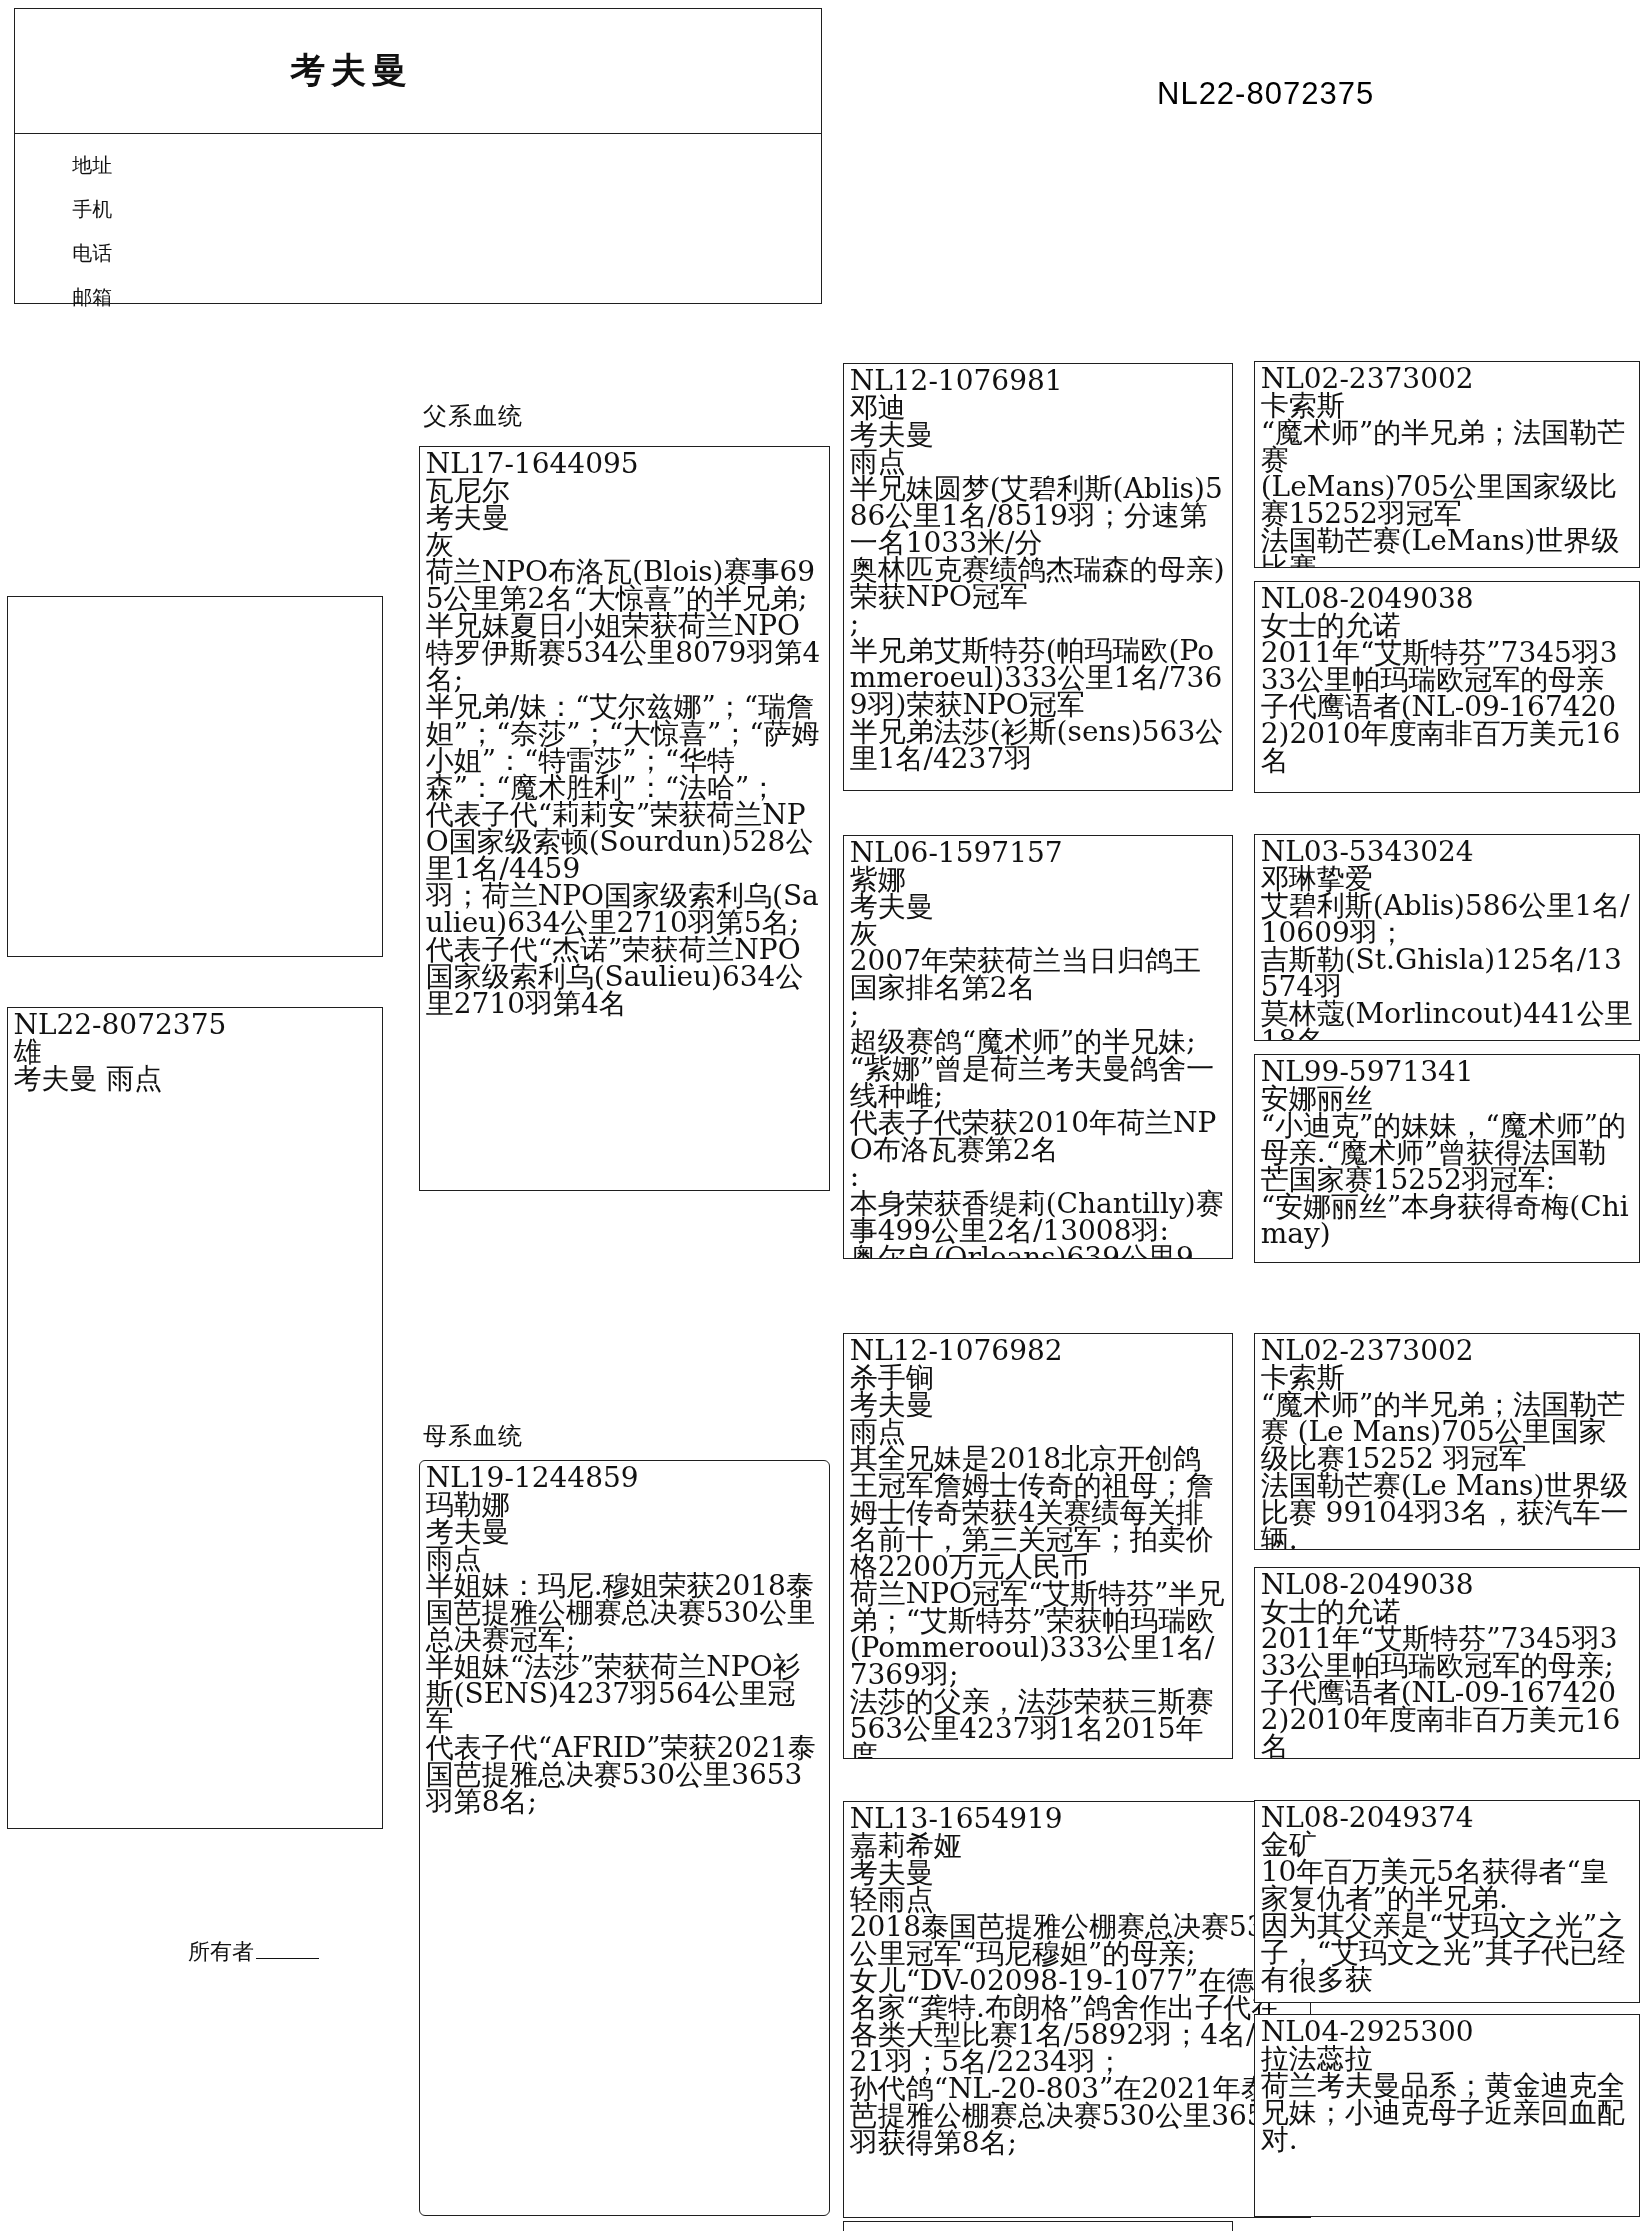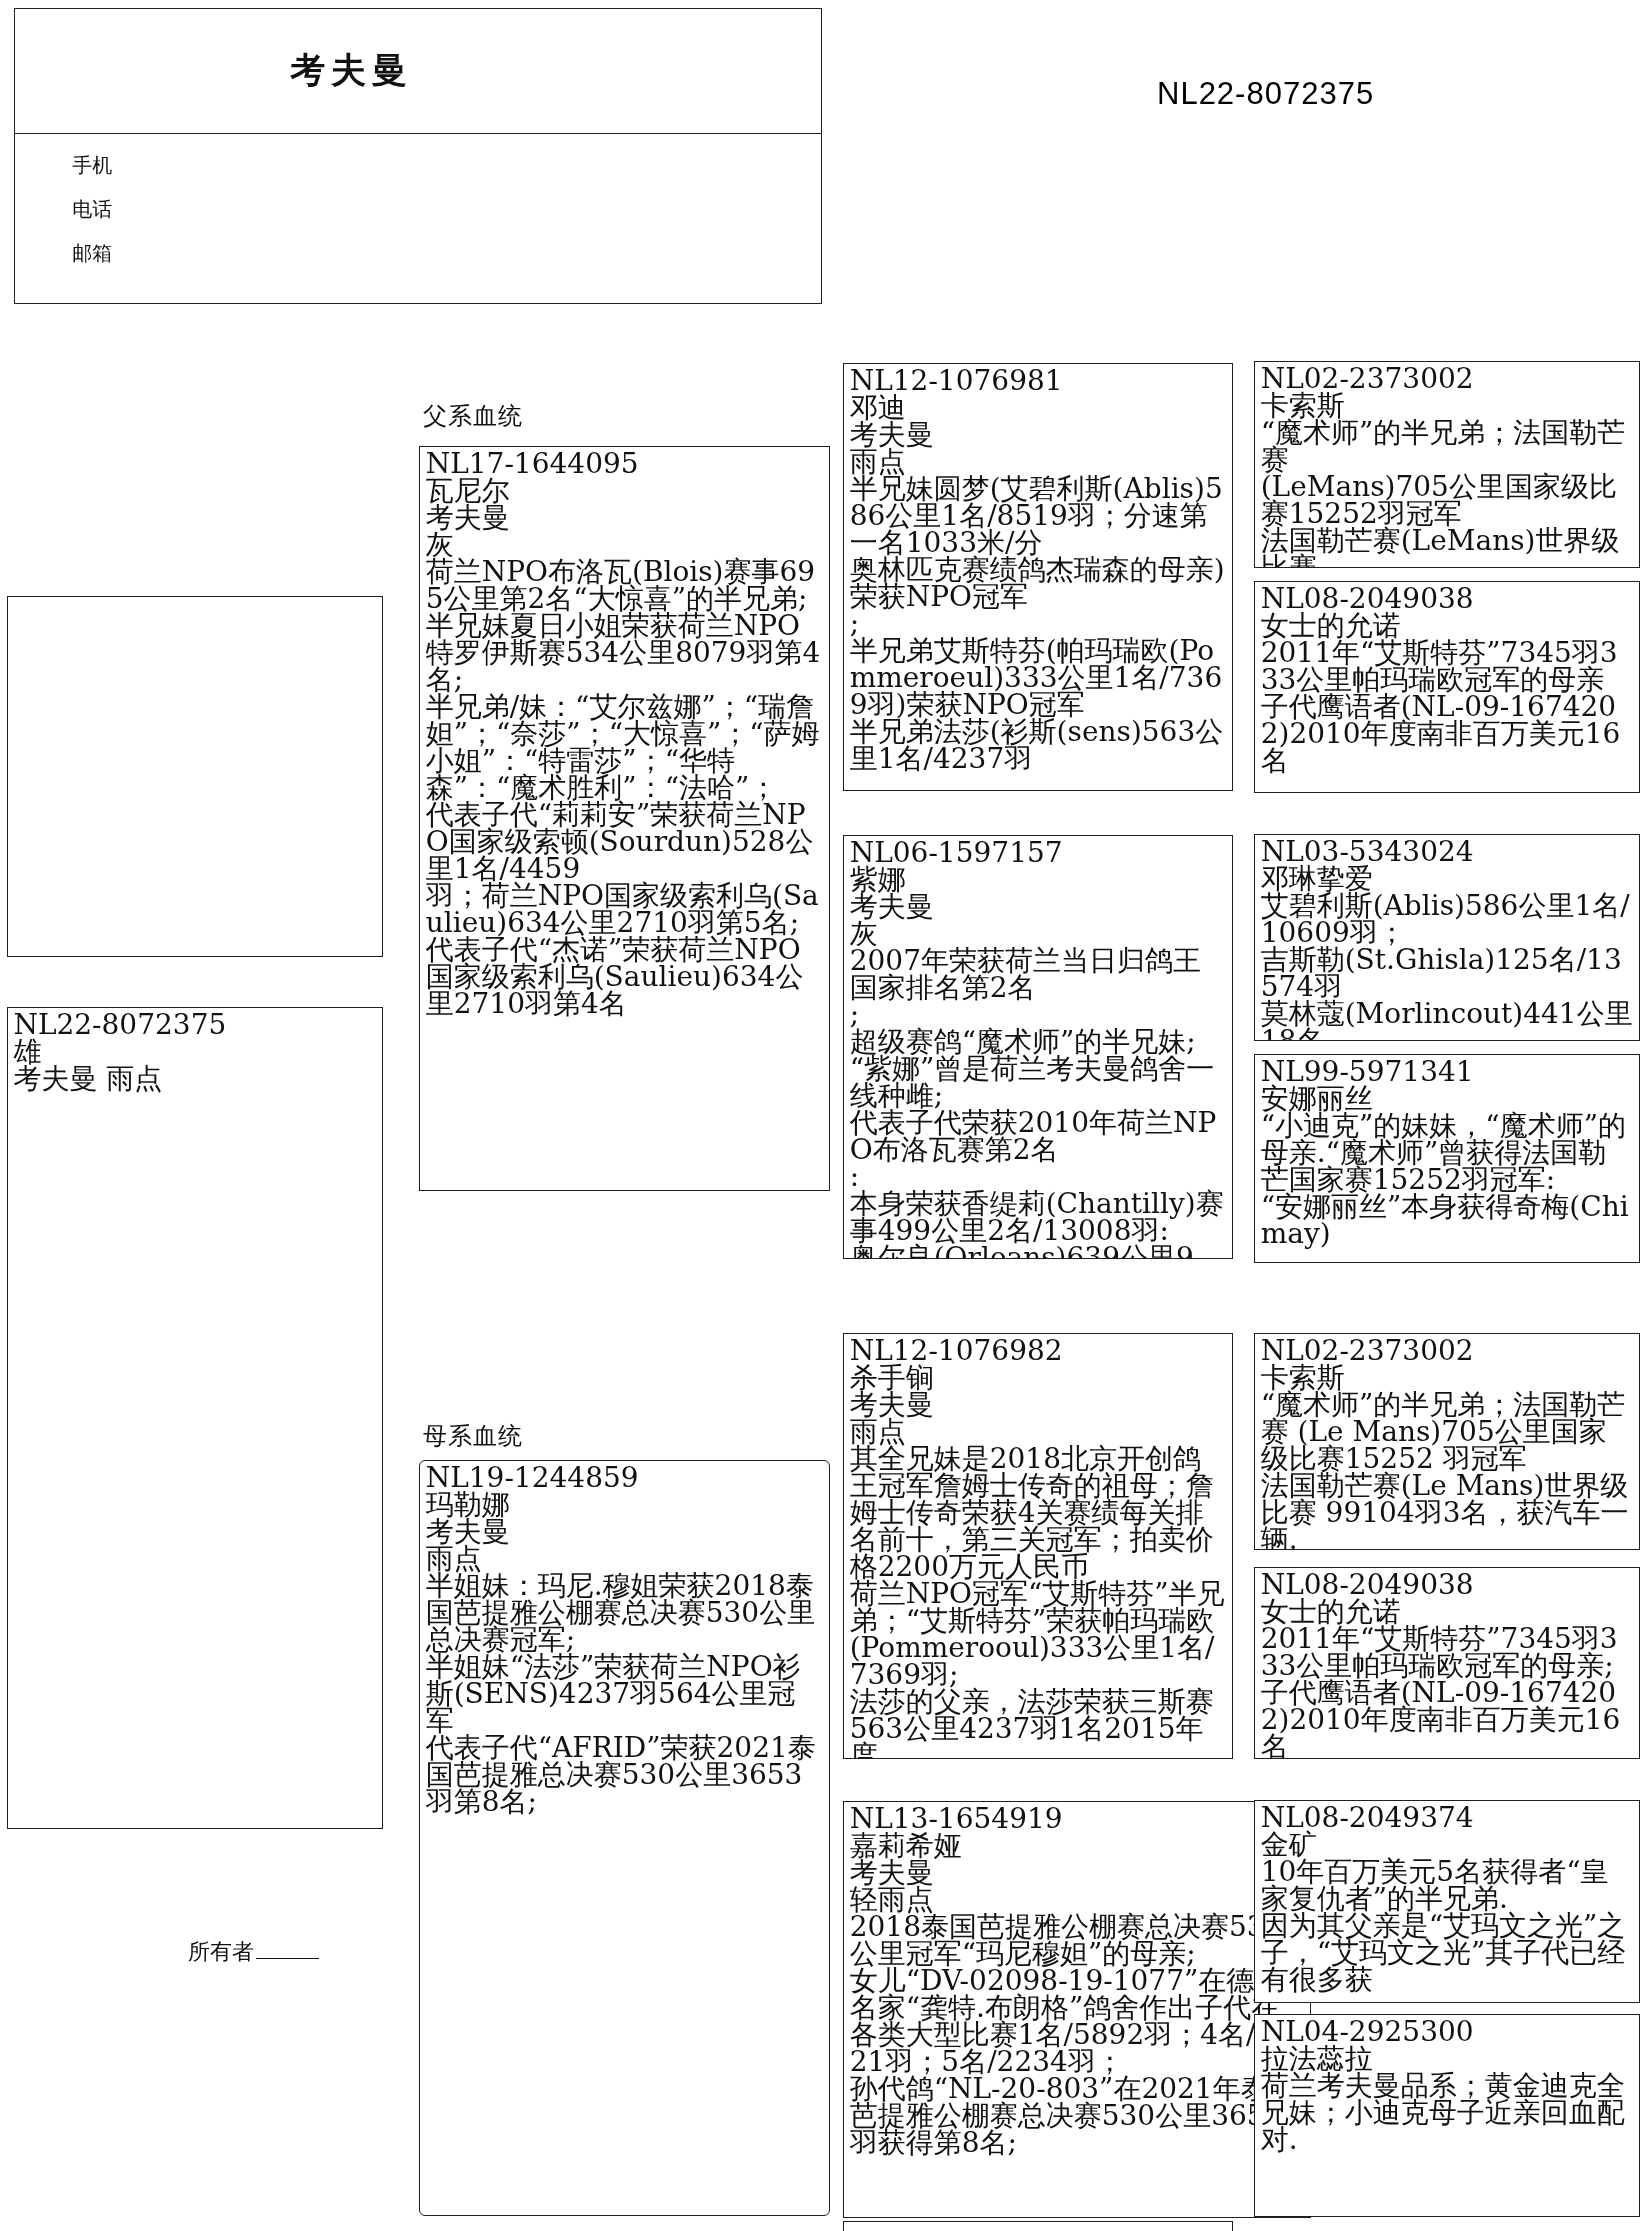--- a/index.html
+++ b/index.html
@@ -51,20 +51,21 @@
 </head>
 <body>
 
 <div id="page">
 
   <div id="header-box">
     <div id="header-title-row">
       <span id="loft-name">考夫曼</span>
     </div>
     <div id="contact-list">
+      <div class="contact-row">地址</div>
       <div class="contact-row">手机</div>
       <div class="contact-row">电话</div>
       <div class="contact-row">邮箱</div>
     </div>
   </div>
 
   <div id="ring-number-top">NL22-8072375</div>
 
   <div id="photo-box"></div>
 

